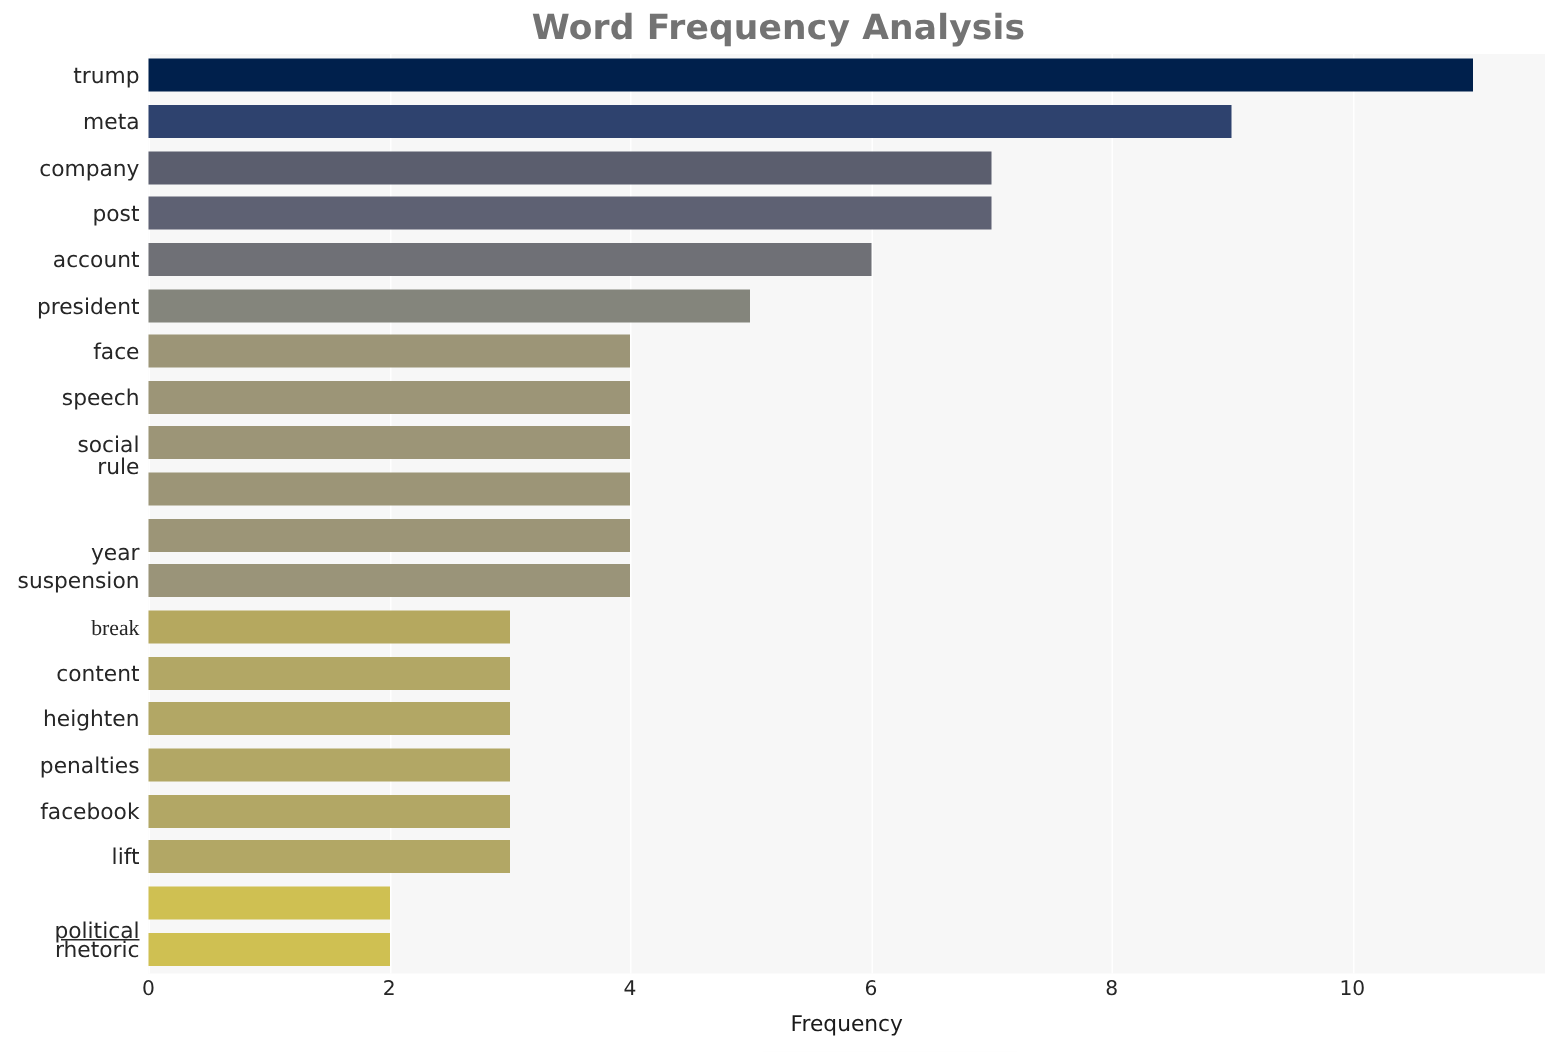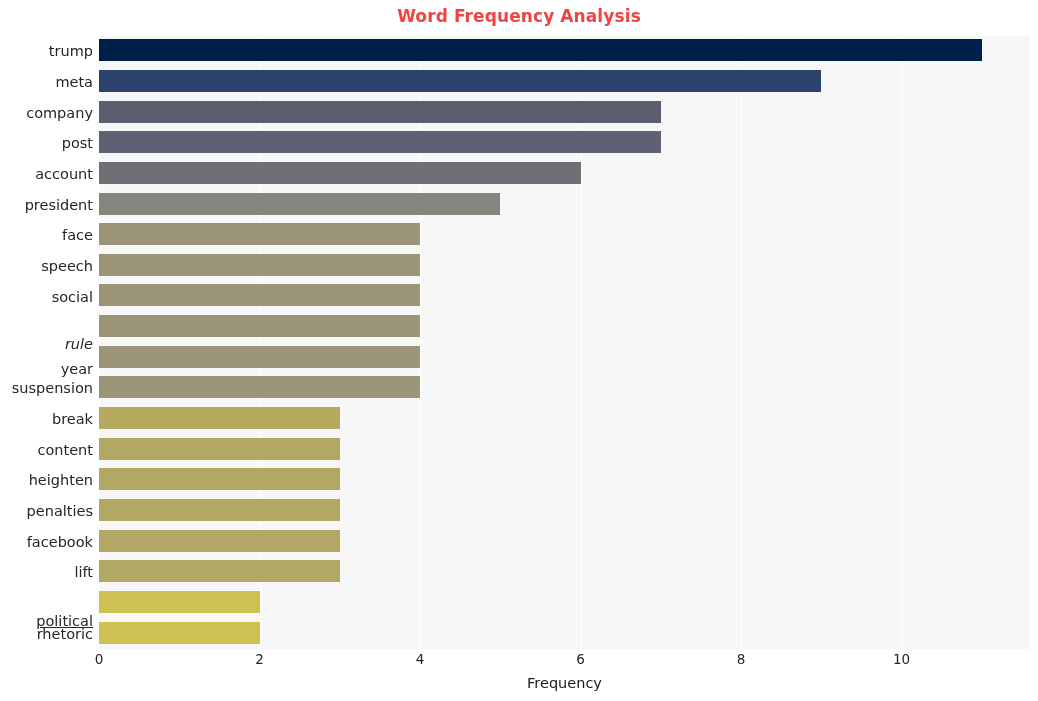--- a/index.html
+++ b/index.html
@@ -22,23 +22,23 @@
     background: #ffffff;
   }
 
   
   #chart-title {
     position: absolute;
     left: 0;
     top: 6px;
     width: 1038px;
     text-align: center;
-    font-size: 17px;
+    font-size: 23px;
     font-weight: bold;
-    color: #ef4444;
+    color: #737373;
     letter-spacing: 0.1px;
   }
 
   
   #plot-area {
     position: absolute;
     left: 99px;
     top: 36px;
     width: 931px;
     height: 613px;
@@ -202,24 +202,24 @@
   <div id="y-ticks">
       <div class="y-tick" style="top: 8.325px;">trump</div>
       <div class="y-tick" style="top: 38.975px;">meta</div>
       <div class="y-tick" style="top: 69.625px; padding-left: 40px;">company</div>
       <div class="y-tick" style="top: 100.275px; margin-left: 40px;">post</div>
       <div class="y-tick" style="top: 130.925px;">account</div>
       <div class="y-tick" style="top: 161.575px;">president</div>
       <div class="y-tick" style="top: 192.225px;">face</div>
       <div class="y-tick" style="top: 222.875px;">speech</div>
       <div class="y-tick" style="top: 253.525px;">social</div>
-      <div class="y-tick" style="top: 301px; font-style: italic;">rule</div>
+      <div class="y-tick" style="top: 269px;">rule</div>
       <div class="y-tick" style="top: 326px;">year</div>
       <div class="y-tick" style="top: 345.475px; margin-left: 12px;">suspension</div>
-      <div class="y-tick" style="top: 376.125px;">break</div>
+      <div class="y-tick" style="top: 376.125px; font-family: Liberation Serif, serif;">break</div>
       <div class="y-tick" style="top: 406.775px;">content</div>
       <div class="y-tick" style="top: 437.425px;">heighten</div>
       <div class="y-tick" style="top: 468.075px;">penalties</div>
       <div class="y-tick" style="top: 498.725px;">facebook</div>
       <div class="y-tick" style="top: 529.375px;">lift</div>
       <div class="y-tick" style="top: 578px; text-decoration: underline;">political</div>
       <div class="y-tick" style="top: 590.675px;">rhetoric</div>
     </div>
 
   <div id="x-ticks">

